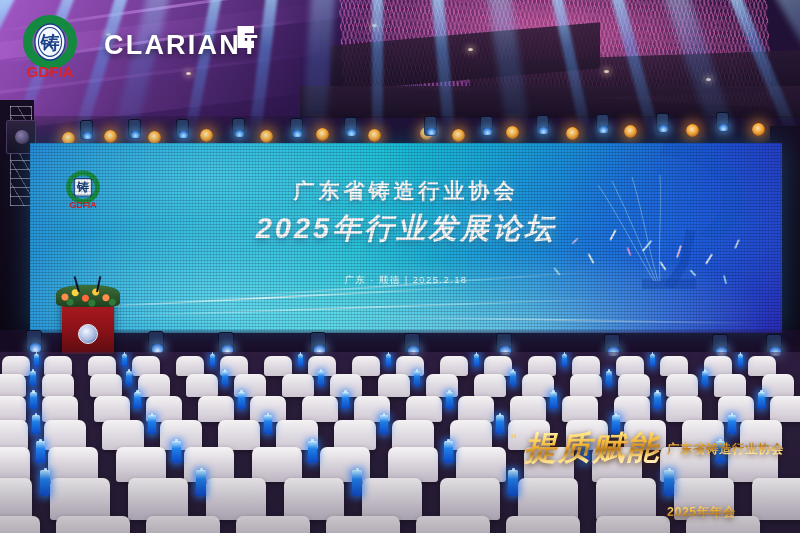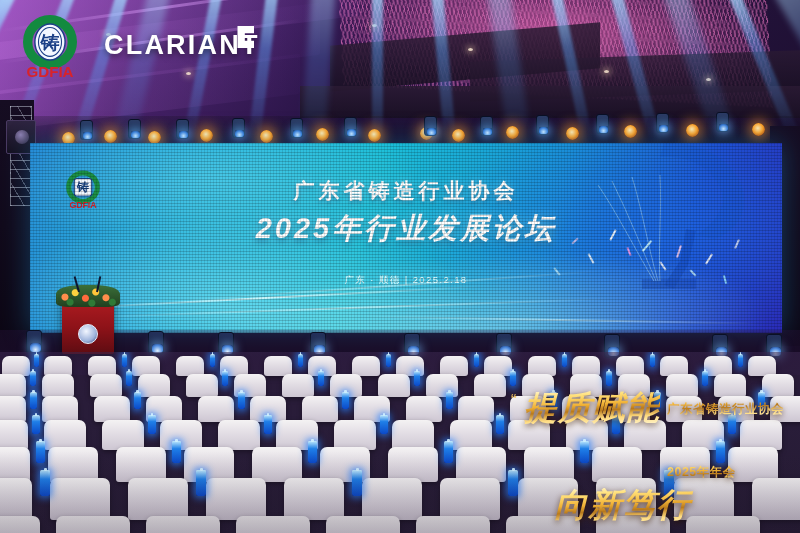--- a/index.html
+++ b/index.html
@@ -490,16 +490,15 @@
 
   <div class="wm">
     <div class="wm-row">
       <span class="quote">“</span>
       <span class="gold g-big">提质赋能</span>
       <div>
         <div class="gold g-sm">广东省铸造行业协会</div>
         <div class="gold g-sm" style="padding-top:1px;margin-top:44px;">2025年年会</div>
       </div>
     </div>
-    <div class="gold g-big2">向新笃行</div>
   </div>
 
 </div>
 
 </body></html>

